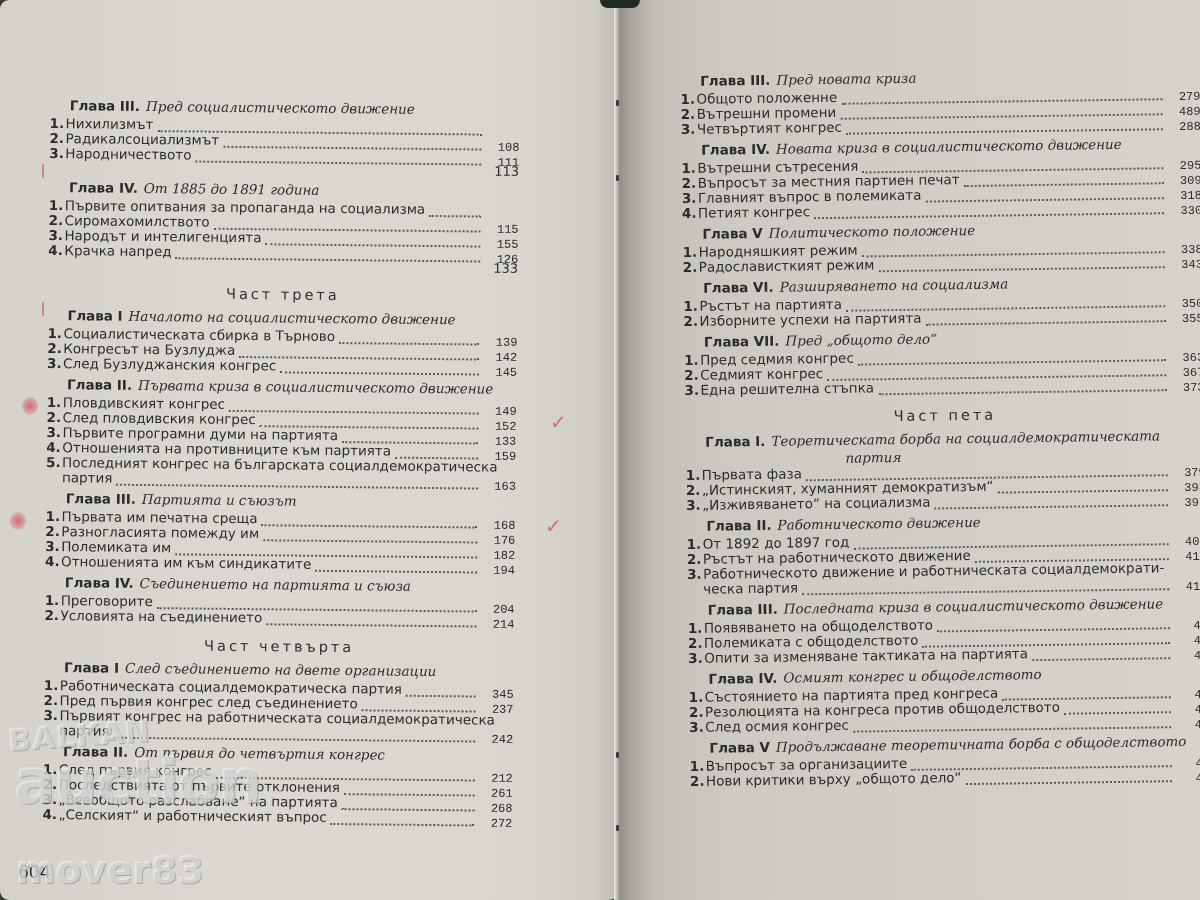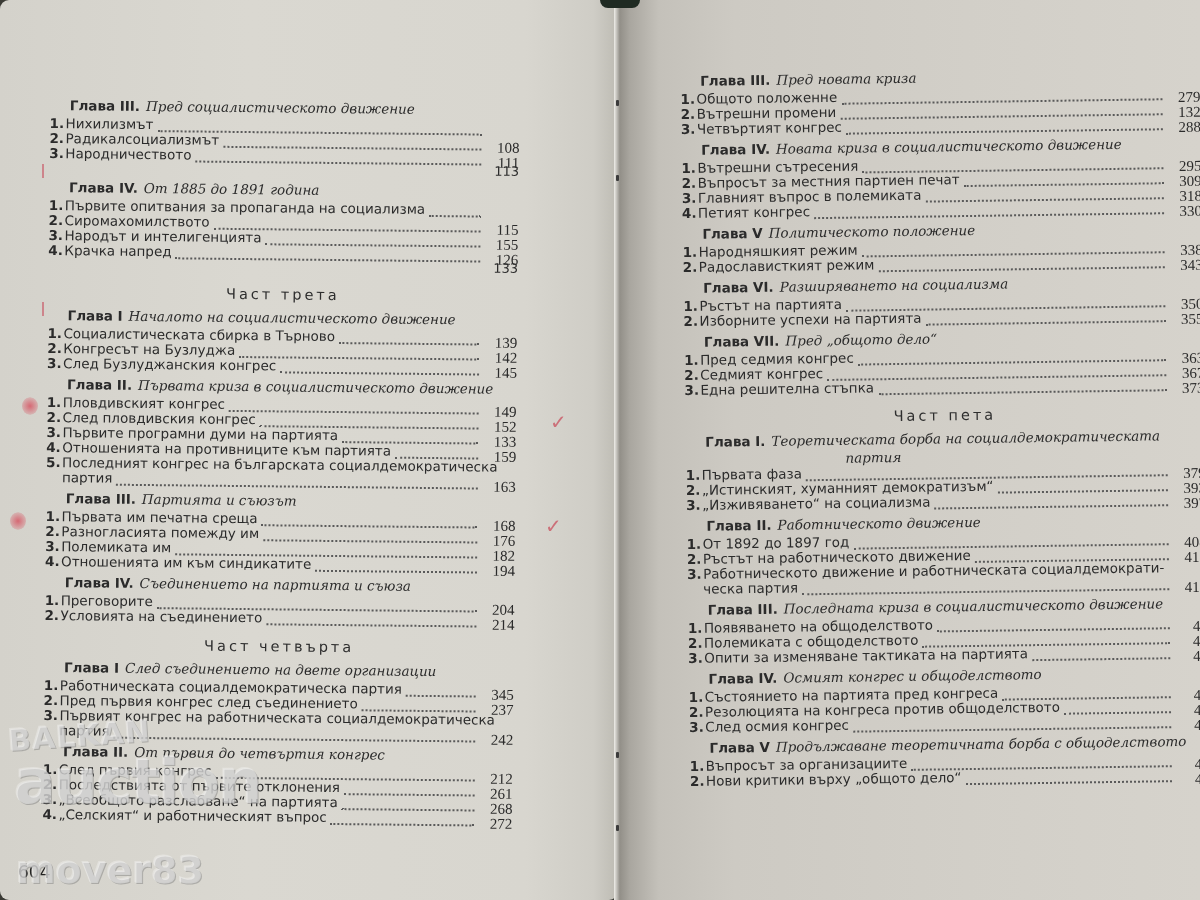--- a/index.html
+++ b/index.html
@@ -58,22 +58,22 @@
     display: flex; align-items: flex-end; white-space: nowrap;
   }
   .entry .num { width: 16px; flex: none; font-weight: bold; }
   .entry .title { flex: none; }
   .entry .leader {
     flex: 1 1 auto; overflow: hidden; margin: 0 4px;
     border-bottom: 2px dotted #5a5a5a; height: 9px; min-width: 10px;
   }
   .entry .page-no {
     flex: none; width: 34px; text-align: right;
-    font-family: Liberation Serif, serif;
-    font-size: 15px; position: relative; top: 5px;
+    font-family: Liberation Mono, monospace;
+    font-size: 12px; position: relative; top: 5px;
   }
   .entry.cont { padding-left: 16px; }
   .orphan-page {
     text-align: right; font-size: 13px; margin-top: -2px; padding-right: 0;
   }
 
   .page-number {
     position: absolute; font-size: 17px; color: #222;
   }
   .pn-left { left: 18px; top: 862px; text-align: center; }
@@ -308,21 +308,21 @@
         <div class="entry">
           <span class="num">1.</span>
           <span class="title">Общото положенне</span>
           <span class="leader"></span>
           <span class="page-no">279</span>
         </div>
         <div class="entry">
           <span class="num">2.</span>
           <span class="title">Вътрешни промени</span>
           <span class="leader"></span>
-          <span class="page-no">132</span>
+          <span class="page-no">489</span>
         </div>
         <div class="entry">
           <span class="num">3.</span>
           <span class="title">Четвъртият конгрес</span>
           <span class="leader"></span>
           <span class="page-no">288</span>
         </div>
         <div class="chapter"><span class="ch-label">Глава IV.</span><span class="ch-title">Новата криза в социалистическото движение</span></div>
         <div class="entry">
           <span class="num">1.</span>

